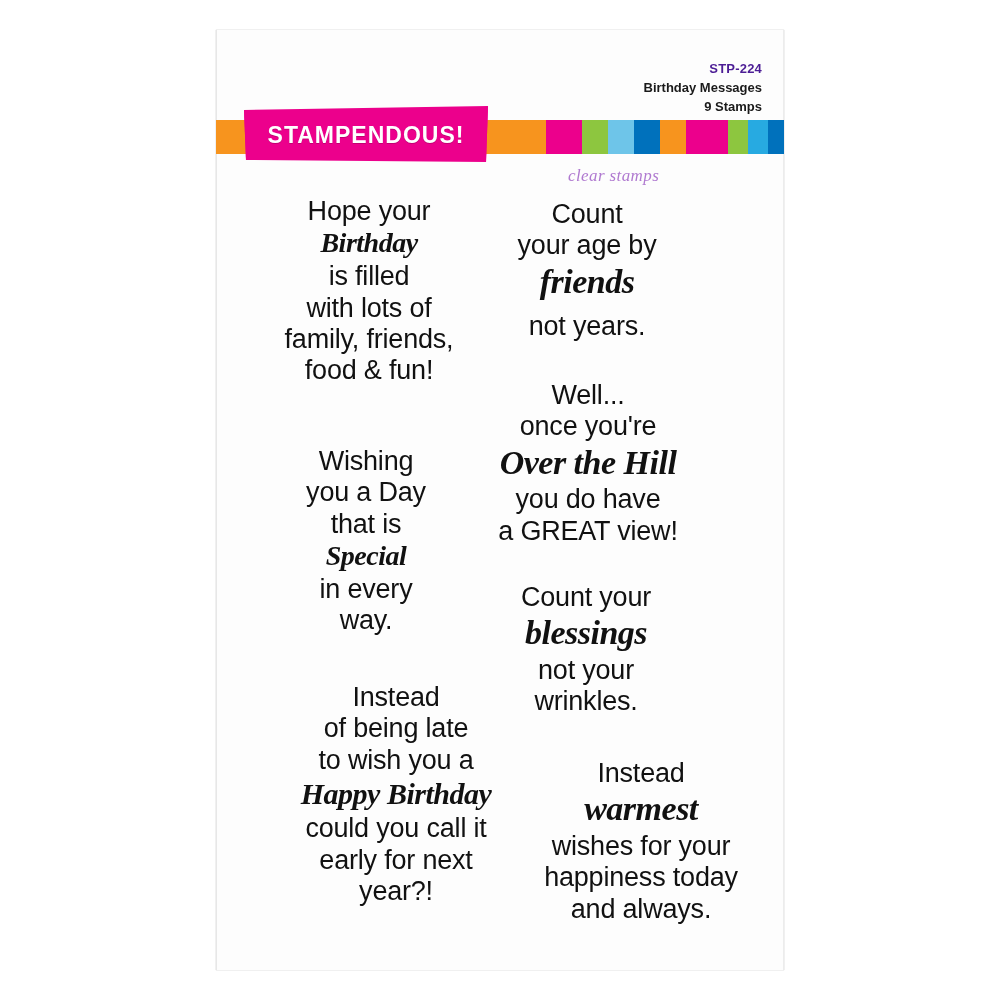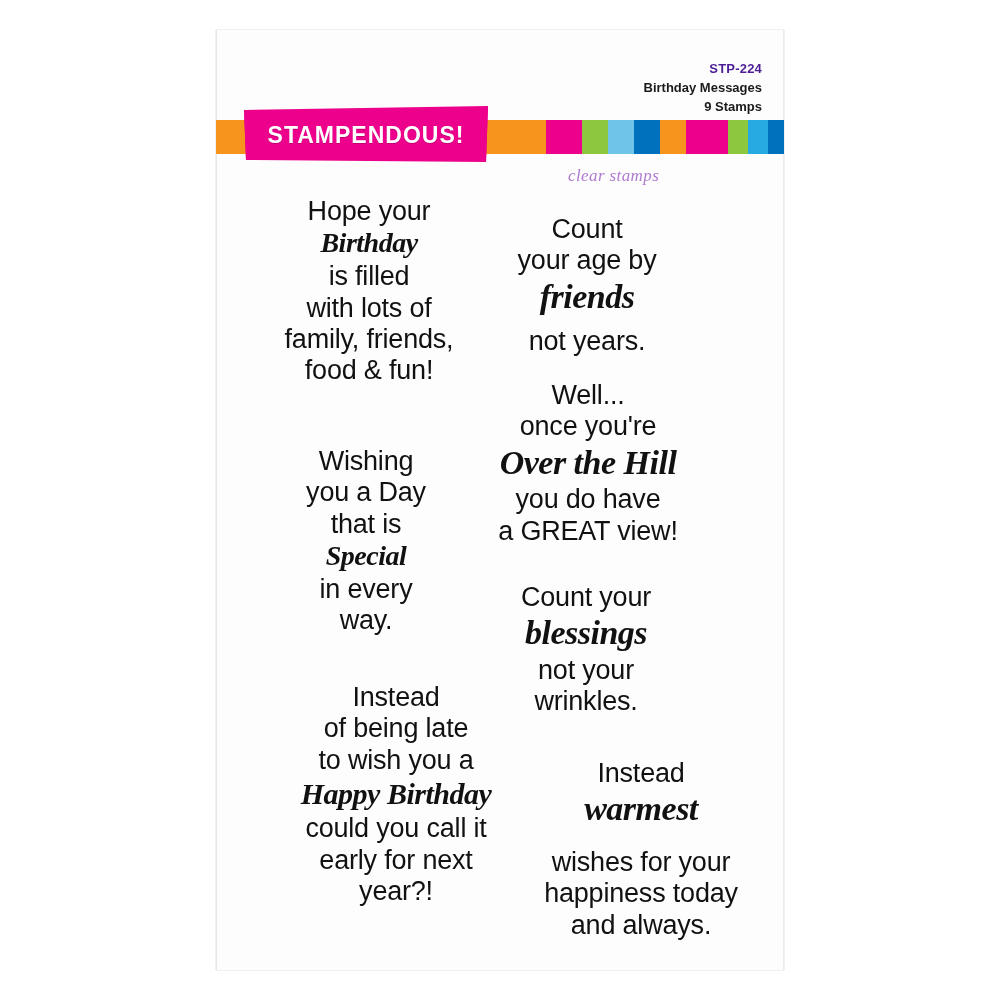--- a/index.html
+++ b/index.html
@@ -175,21 +175,21 @@
 
     <div class="stamp plain" style="left:28px; top:166px; width:250px;">
       <span class="blk">Hope your</span>
       <span class="blk script s-big" style="margin:2px 0 4px;">Birthday</span>
       <span class="blk">is filled</span>
       <span class="blk">with lots of</span>
       <span class="blk">family, friends,</span>
       <span class="blk">food &amp; fun!</span>
     </div>
 
-    <div class="stamp plain" style="left:256px; top:184px; width:230px;">
+    <div class="stamp plain" style="left:256px; top:169px; width:230px;">
       <span class="blk">Count</span>
       <span class="blk">your age by</span>
       <span class="blk script s-mid" style="margin:2px 0 12px;">friends</span>
       <span class="blk">not years.</span>
     </div>
 
     <div class="stamp plain" style="left:30px; top:416px; width:240px;">
       <span class="blk">Wishing</span>
       <span class="blk">you a Day</span>
       <span class="blk">that is</span>
@@ -218,20 +218,20 @@
       <span class="blk">of being late</span>
       <span class="blk">to wish you a</span>
       <span class="blk script s-sm" style="margin:2px 0 4px;">Happy Birthday</span>
       <span class="blk">could you call it</span>
       <span class="blk">early for next</span>
       <span class="blk">year?!</span>
     </div>
 
     <div class="stamp plain" style="left:300px; top:728px; width:250px;">
       <span class="blk">Instead</span>
-      <span class="blk script s-mid" style="margin:2px 0 20px;">warmest</span>
+      <span class="blk script s-mid" style="margin:2px 0 4px;">warmest</span>
       <span class="blk">wishes for your</span>
       <span class="blk">happiness today</span>
       <span class="blk">and always.</span>
     </div>
 
   </div>
 </div>
 
 </body></html>

